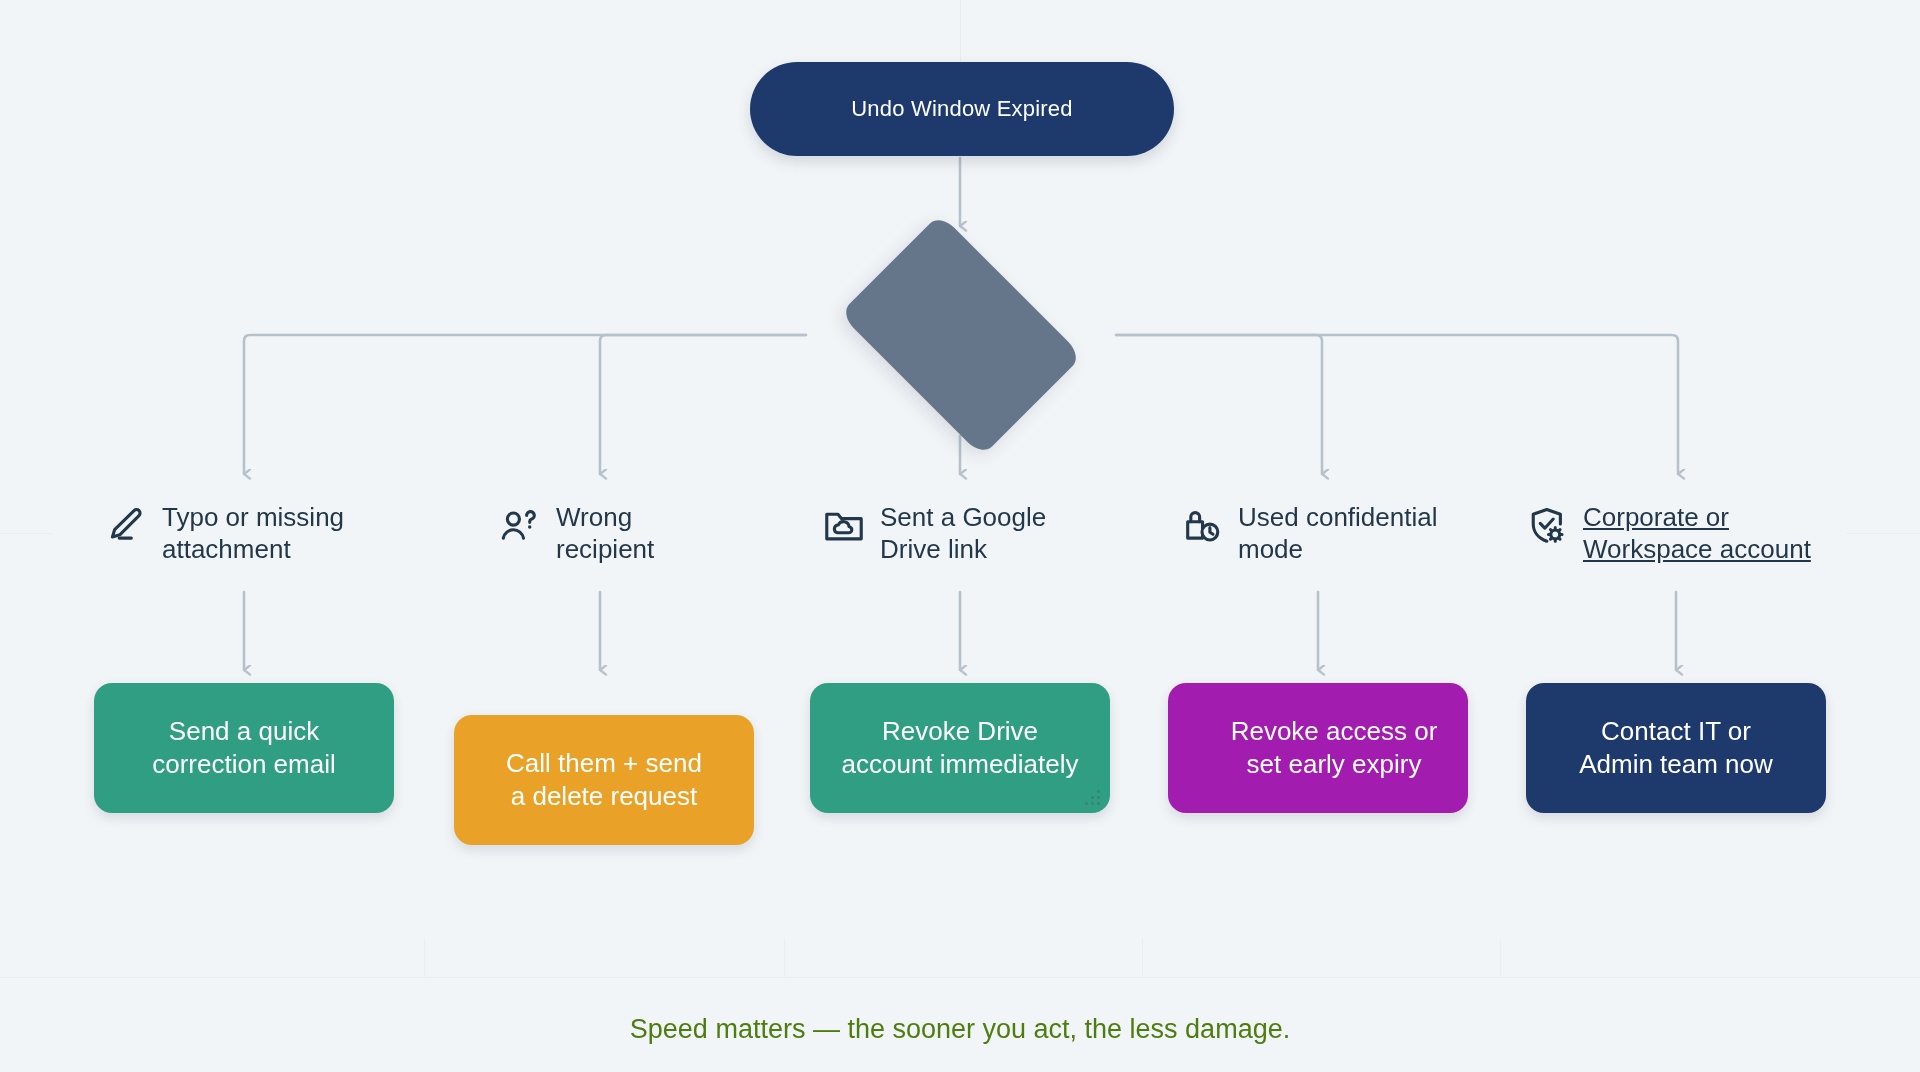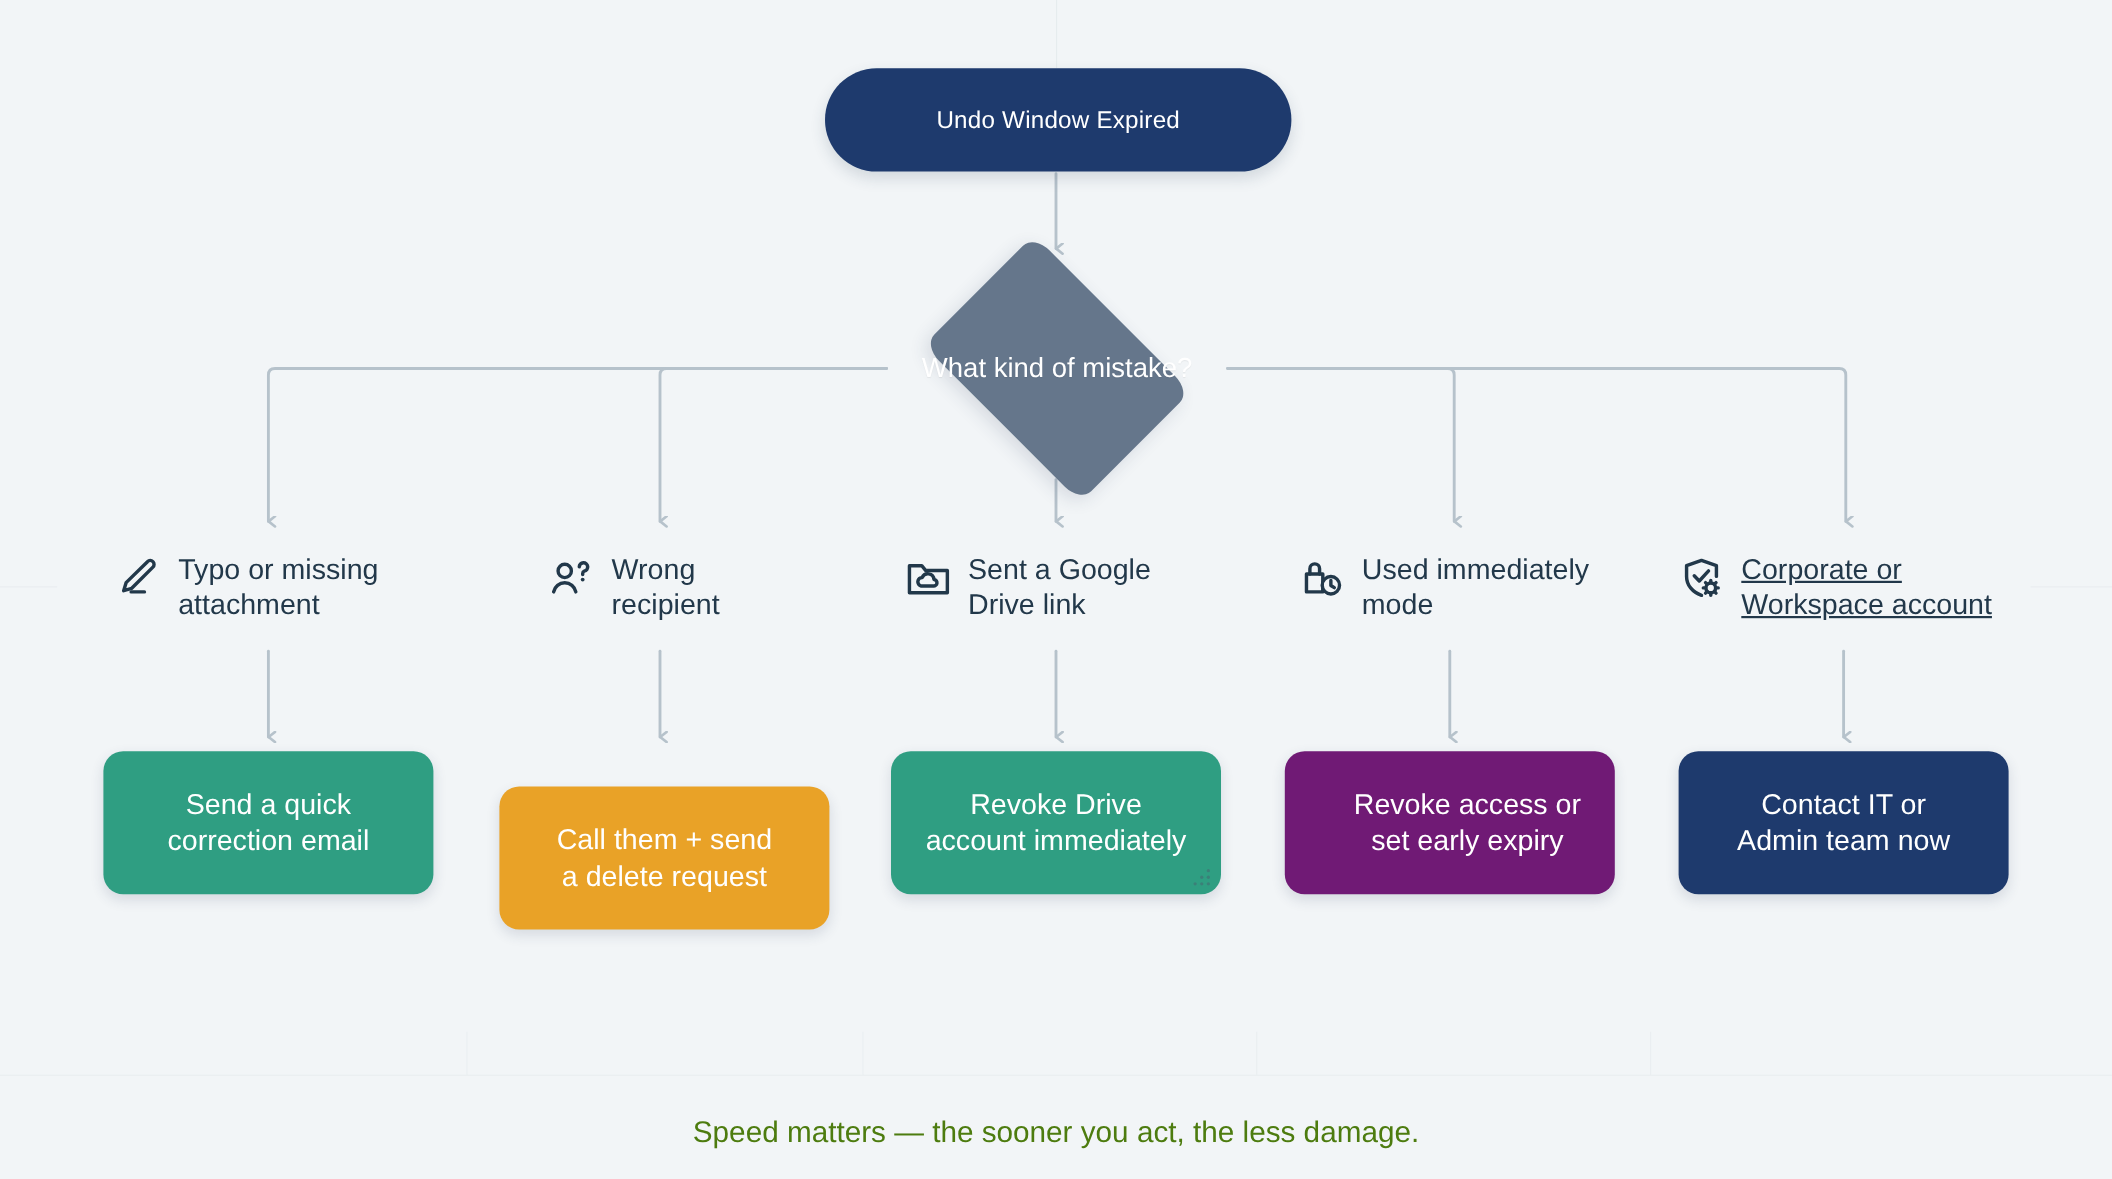--- a/index.html
+++ b/index.html
@@ -146,22 +146,20 @@
       <path d="M1676,592 L1676,670" marker-end="url(#ah)"></path>
     </g>
   </svg>
 
   <div class="node node-start">
     <span>Undo Window Expired</span>
   </div>
 
   <div class="node node-decision">
     <span class="dia"></span>
-    <span class="dia-label">What kind of
-mistake?</span>
   </div>
 
   <div class="branch" style="left:104px;top:500px;width:300px;">
     <svg class="bicon" viewBox="0 0 24 24" fill="none" stroke="#22384a" stroke-width="1.7" stroke-linecap="round" stroke-linejoin="round">
       <path d="M16.4 3.6a1.9 1.9 0 0 1 2.7 2.7L8.6 16.8 4.6 18l1.2-4z"></path>
       <path d="M8.3 18.6h6.6"></path>
     </svg>
     <span class="btext">Typo or missing
 attachment</span>
   </div>
@@ -186,21 +184,21 @@
 Drive link</span>
   </div>
 
   <div class="branch" style="left:1180px;top:500px;width:320px;">
     <svg class="bicon" viewBox="0 0 24 24" fill="none" stroke="#22384a" stroke-width="1.7" stroke-linecap="round" stroke-linejoin="round">
       <path d="M4.2 9.7h8.1v8.9H4.2z"></path>
       <path d="M5.9 9.7V7.1a2.4 2.4 0 0 1 4.8 0v2.6"></path>
       <circle cx="16.3" cy="15.3" r="4.3" fill="#f2f5f7"></circle>
       <path d="M16.3 12.9v2.5l1.7 1.1"></path>
     </svg>
-    <span class="btext">Used immediately
+    <span class="btext">Used confidential
 mode</span>
   </div>
 
   <div class="branch" style="left:1525px;top:500px;width:370px;text-decoration:underline;">
     <svg class="bicon" viewBox="0 0 24 24" fill="none" stroke="#22384a" stroke-width="1.7" stroke-linecap="round" stroke-linejoin="round">
       <path d="M11.9 20.3C7.4 18.7 4.5 15.2 4.5 10.9V5.6L11.9 3l7.4 2.6v5.3"></path>
       <path d="M8.3 10.6l2.5 2.6 4.6-5"></path>
       <circle cx="16.5" cy="16.6" r="2.4" fill="#f2f5f7"></circle>
       <path d="M16.5 12.9v1.1M16.5 19.2v1.1M12.8 16.6h1.1M19.1 16.6h1.1M13.9 14l.8.8M18.3 18.4l.8.8M19.1 14l-.8.8M13.9 19.2l.8-.8"></path>
     </svg>
@@ -220,21 +218,21 @@
 
   <div class="node action" style="left:810px;top:683px;background:#2f9e82;">
     <span>Revoke Drive
 account immediately</span>
     <span class="nub">
       <i style="right:0;bottom:0;"></i><i style="right:6px;bottom:0;"></i><i style="right:0;bottom:6px;"></i>
       <i style="right:12px;bottom:0;"></i><i style="right:6px;bottom:6px;"></i><i style="right:0;bottom:12px;"></i>
     </span>
   </div>
 
-  <div class="node action" style="left:1168px;top:683px;background:#701a75;padding-left:32px;">
+  <div class="node action" style="left:1168px;top:683px;background:#a21caf;padding-left:32px;">
     <span>Revoke access or
 set early expiry</span>
   </div>
 
   <div class="node action" style="left:1526px;top:683px;background:#1e3a6d;">
     <span>Contact IT or
 Admin team now</span>
   </div>
 
   <div class="footer-note">

